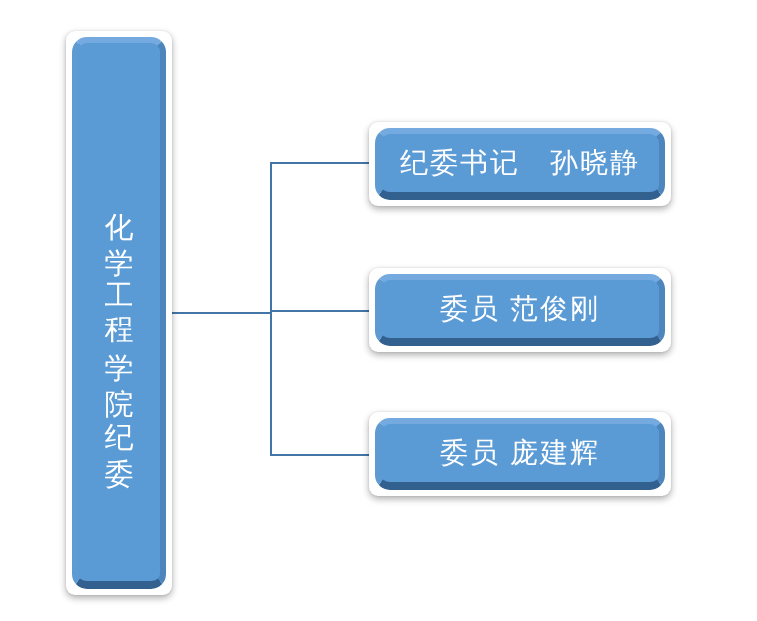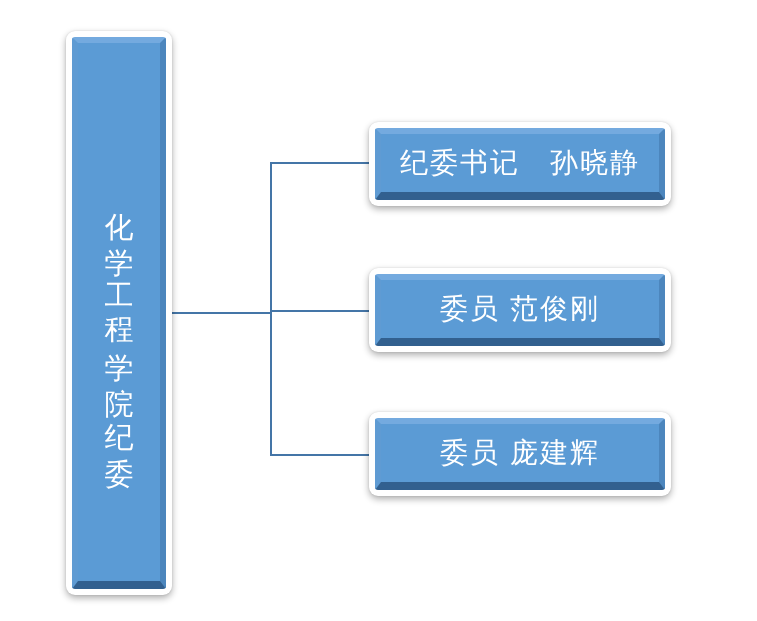--- a/index.html
+++ b/index.html
@@ -42,21 +42,21 @@
   }
   .bevel {
     width: 100%; height: 100%;
     background: var(--node-fill);
     border-style: solid;
     border-width: 6px 6px 8px 6px;
     border-top-color: var(--bevel-top);
     border-left-color: var(--bevel-left);
     border-right-color: var(--bevel-right);
     border-bottom-color: var(--bevel-bottom);
-    border-radius: 3px;
+    border-radius: 15px;
     display: flex;
     align-items: center;
     justify-content: center;
     color: var(--text);
   }
   .node-root {
     left: 66px; top: 31px;
     width: 106px; height: 564px;
   }
   .node-root .vlabel {

